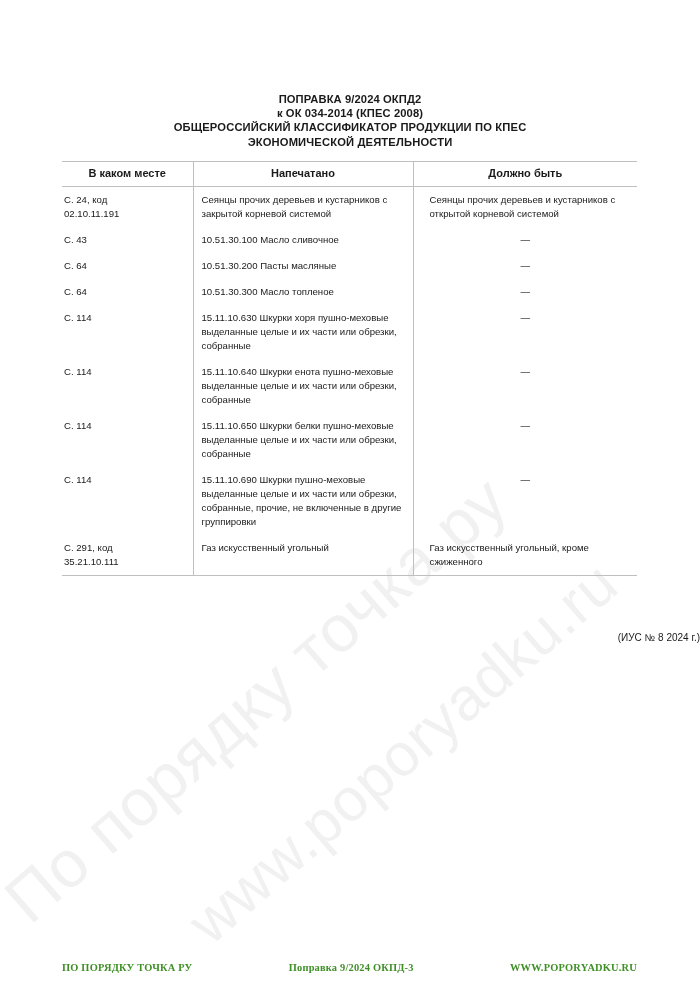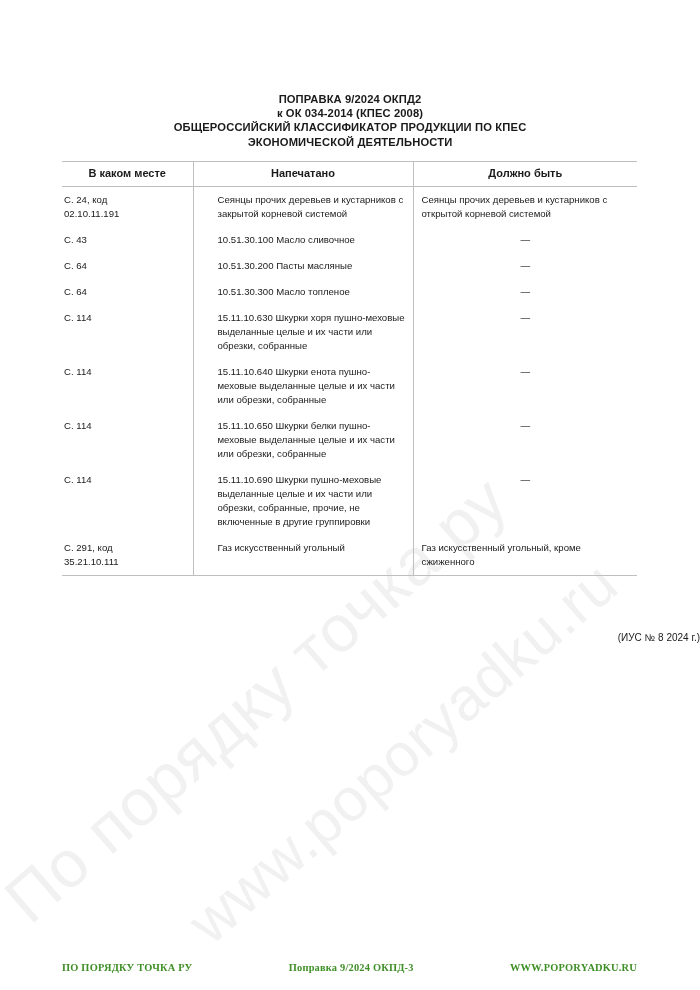--- a/index.html
+++ b/index.html
@@ -99,25 +99,25 @@
     vertical-align: top;
     padding: 6px 7px 6px 5px;
     line-height: 14px;
   }
   #corrections-table tbody td.cell-place {
     padding-left: 2px;
     border-right: 1px solid #bfbfbf;
     white-space: pre-line;
   }
   #corrections-table tbody td.cell-printed {
-    padding-left: 24px;
+    padding-left: 8px;
     border-right: 1px solid #bfbfbf;
   }
   #corrections-table tbody td.cell-should {
-    padding-left: 8px;
+    padding-left: 16px;
   }
   #corrections-table tbody td.dash {
     text-align: center;
     padding-left: 0;
     padding-right: 0;
   }
   #corrections-table tbody tr.last-row td {
     border-bottom: 1px solid #bfbfbf;
   }
   #corrections-table tbody tr.last-row td.cell-place,

